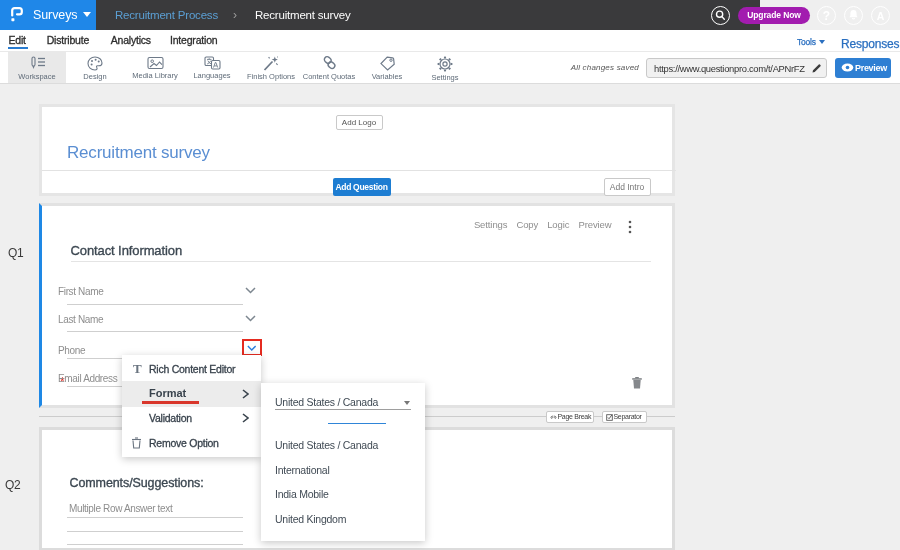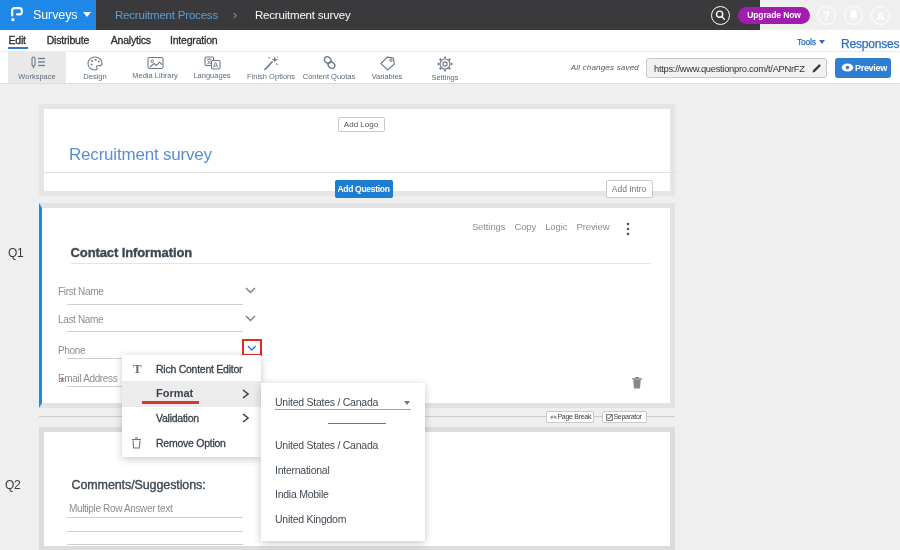--- a/index.html
+++ b/index.html
@@ -12,26 +12,26 @@
   .circle { position:absolute; width:19px; height:19px; border:1.4px solid #fff; border-radius:50%; top:5.5px; color:#fff; text-align:center; }
   
   .tabs { position:absolute; left:0; top:30px; width:900px; height:22px; background:#fff; border-bottom:1px solid #e9e9e9; }
   .tab { position:absolute; top:4px; font-size:10.5px; font-weight:400; color:#2d2d2d; white-space:nowrap; letter-spacing:-0.2px; -webkit-text-stroke:0.3px #2d2d2d; }
   
   .toolbar { position:absolute; left:0; top:52px; width:900px; height:32px; background:#fff; border-bottom:1px solid #dcdcdc; }
   .titem { position:absolute; top:2px; width:60px; height:29px; text-align:center; }
   .titem .lbl { font-size:7.5px; color:#5f6b78; margin-top:1px; }
   .titem svg { display:block; margin:2px auto 0; }
   
-  .card { position:absolute; background:#fff; border:5px solid #6d28d9; }
+  .card { position:absolute; background:#fff; border:3px solid #6d28d9; }
   .fieldline { position:absolute; left:67px; width:176px; border-top:1px solid #cfcfcf; }
   .flabel { position:absolute; left:58px; font-size:10px; color:#8e8e8e; letter-spacing:-0.35px; white-space:nowrap; }
   .chev { position:absolute; width:11px; height:7px; }
   .menu { position:absolute; background:#fff; box-shadow:0 2px 8px rgba(0,0,0,0.22); }
-  .mitem { font-size:10.5px; font-weight:400; color:#39434d; position:absolute; left:34px; letter-spacing:-0.25px; -webkit-text-stroke:0.3px #39434d; white-space:nowrap; }
+  .mitem { font-size:10.5px; font-weight:400; color:#39434d; position:absolute; left:27px; letter-spacing:-0.25px; -webkit-text-stroke:0.3px #39434d; white-space:nowrap; }
   .smallbtn { position:absolute; background:#fff; border:1px solid #c9c9c9; border-radius:2px; font-size:8px; color:#3c3c3c; font-weight:400; text-align:center; white-space:nowrap; }
 </style>
 </head>
 <body>
 
 <div class="topbar">
   <div class="logobox">
     <svg class="abs" style="left:11px;top:7px" width="12" height="15" viewBox="0 0 12 15">
       <path d="M1.2 8.5 L1.2 3.6 Q1.2 1.2 3.6 1.2 L8.4 1.2 Q10.8 1.2 10.8 3.6 L10.8 4.9 Q10.8 7.3 8.4 7.3 L6.0 7.3" fill="none" stroke="#fff" stroke-width="2.2" stroke-linecap="round"></path>
       <rect x="0.4" y="11.2" width="3" height="3" rx="0.6" fill="#fff"></rect>
@@ -183,21 +183,21 @@
   <div class="abs" style="right:60px;top:13px;font-size:9.5px;color:#8e8e8e;letter-spacing:-0.1px;">
     <span style="margin-right:9px;">Settings</span><span style="margin-right:9px;">Copy</span><span style="margin-right:9px;">Logic</span><span>Preview</span>
   </div>
   <div class="abs" style="right:40px;top:14px;color:#666;">
     <svg width="4" height="14" viewBox="0 0 4 14">
         <circle cx="2" cy="2" r="1.3" fill="#555"></circle>
         <circle cx="2" cy="7" r="1.3" fill="#555"></circle>
         <circle cx="2" cy="12" r="1.3" fill="#555"></circle>
       </svg>
   </div>
-  <div class="abs" style="left:29px;top:37px;font-size:13px;font-weight:700;color:#3d4852;-webkit-text-stroke:0.35px #3d4852;letter-spacing:-0.1px;">Contact Information</div>
+  <div class="abs" style="left:29px;top:37px;font-size:13px;font-weight:400;color:#3d4852;-webkit-text-stroke:0.35px #3d4852;letter-spacing:-0.1px;">Contact Information</div>
   <div class="abs" style="left:29px;top:55px;width:580px;border-top:1px solid #e4e4e4;"></div>
 </div>
 
 <span class="flabel" style="top:286px;">First Name</span>
 <div class="fieldline" style="top:303.5px;"></div>
 <svg class="chev" style="left:245px;top:286.5px;" viewBox="0 0 11 7">
     <path d="M1 1 L5.5 5.5 L10 1" fill="none" stroke="#7d8790" stroke-width="1.5"></path>
   </svg>
 <span class="flabel" style="top:314px;">Last Name</span>
 <div class="fieldline" style="top:330.5px;"></div>

